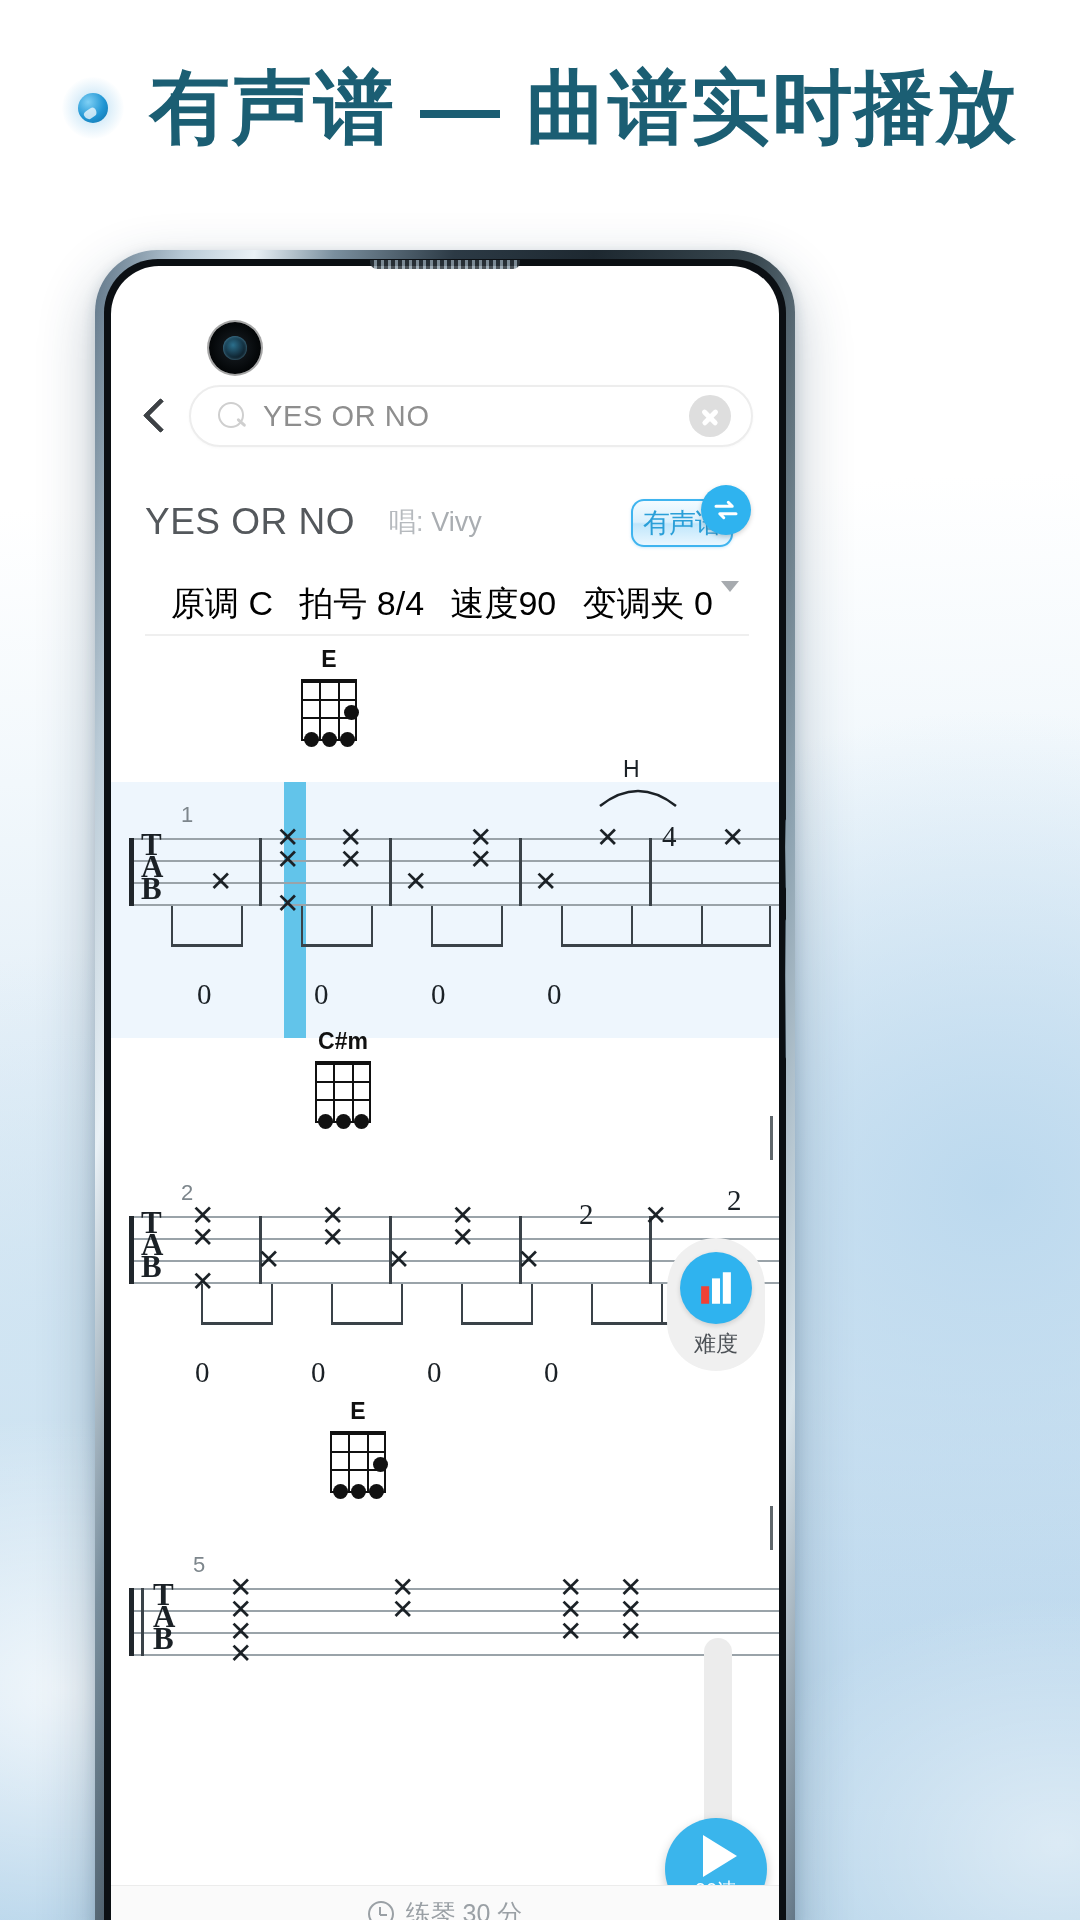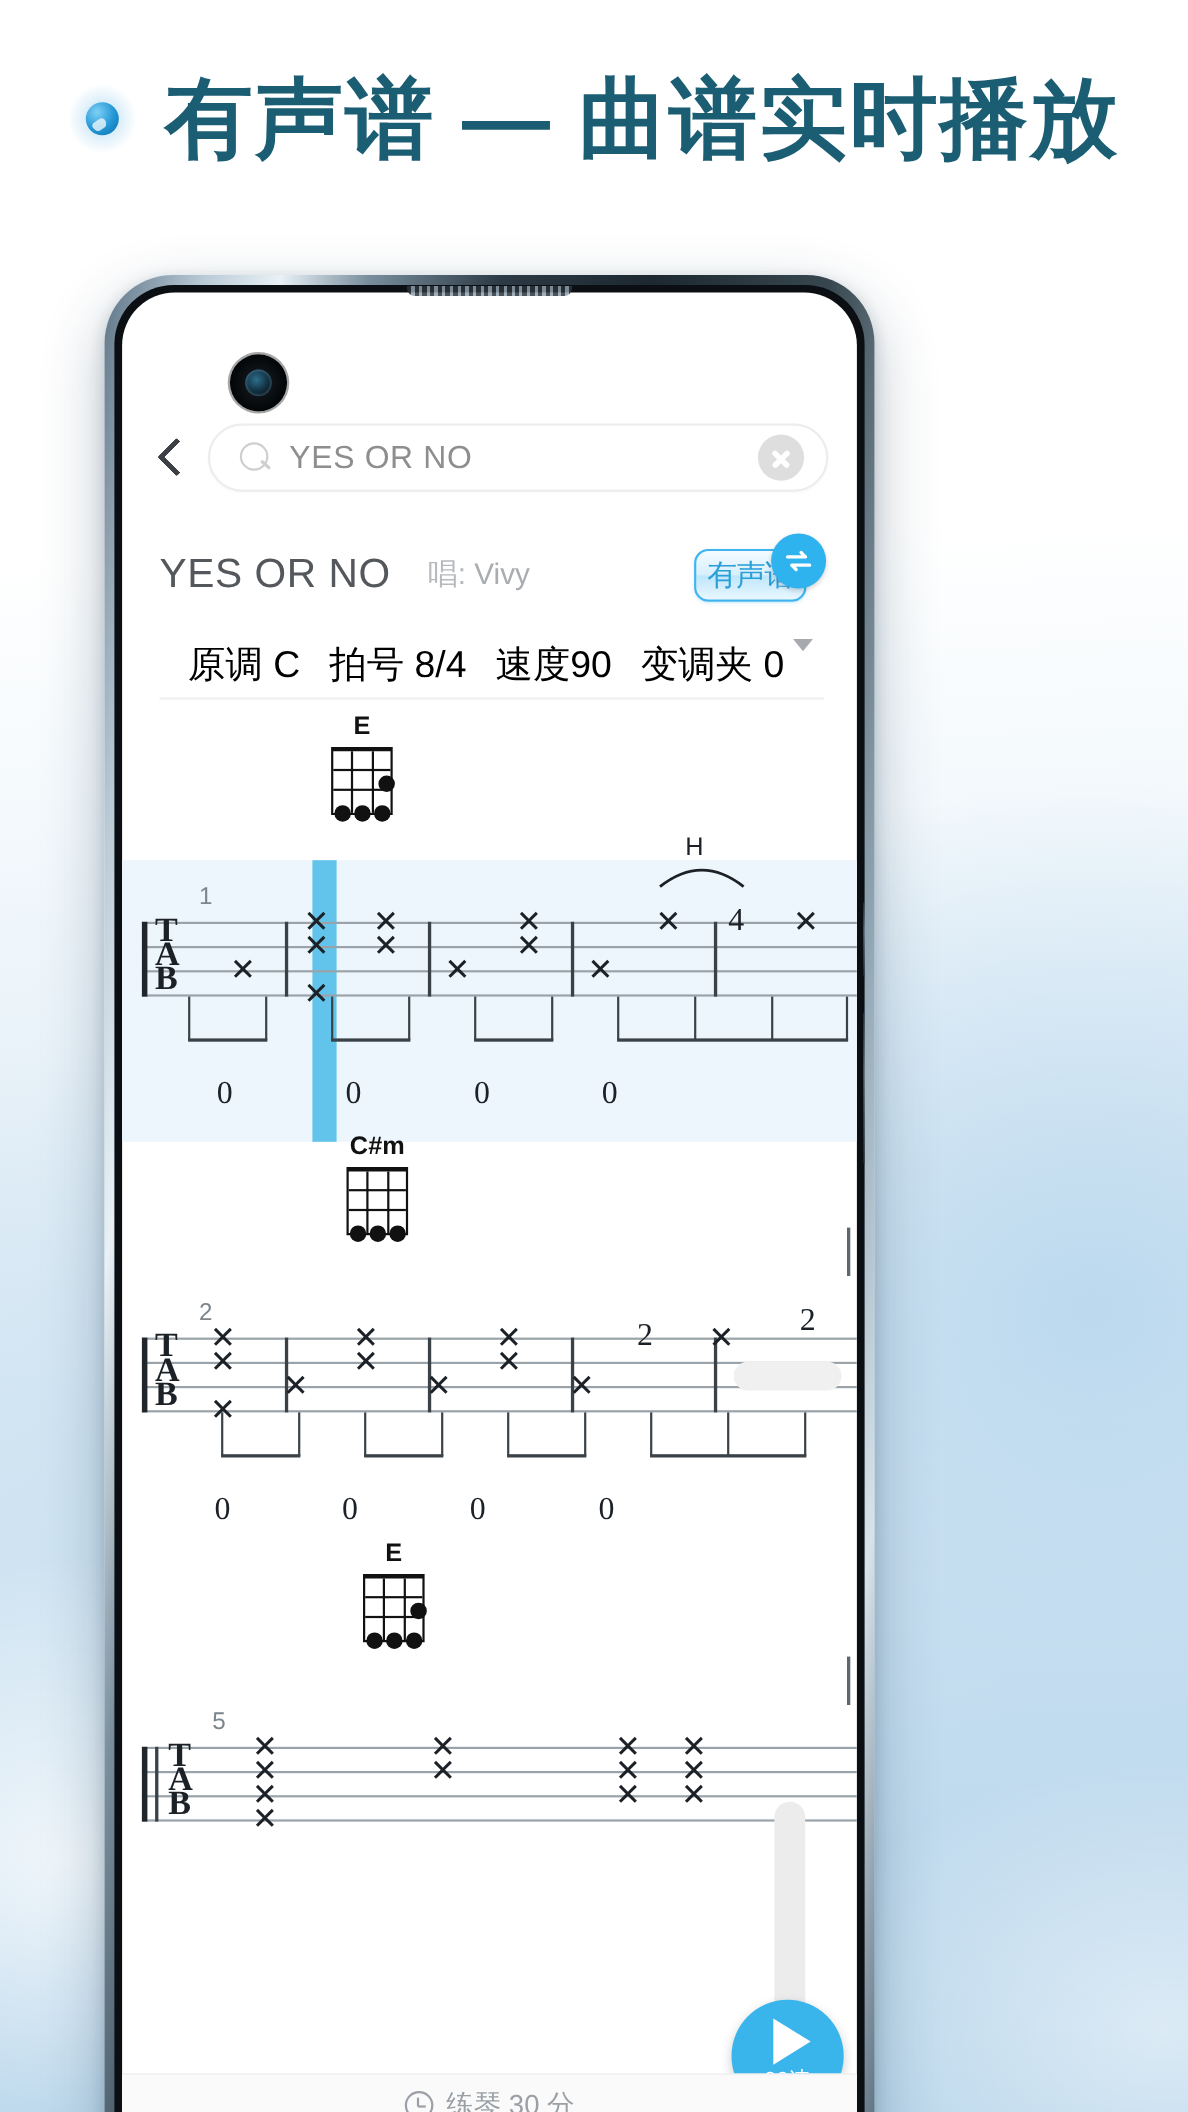--- a/index.html
+++ b/index.html
@@ -518,20 +518,30 @@
             <span class="xmark" style="left:262px;top:8px;">✕</span>
             <span class="xmark" style="left:430px;top:-14px;">✕</span>
             <span class="xmark" style="left:430px;top:8px;">✕</span>
             <span class="xmark" style="left:430px;top:30px;">✕</span>
             <span class="xmark" style="left:490px;top:-14px;">✕</span>
             <span class="xmark" style="left:490px;top:8px;">✕</span>
             <span class="xmark" style="left:490px;top:30px;">✕</span>
           </div>
 
           <div class="tools">
+            <div class="tool">
+              <span class="ic">
+                <svg viewBox="0 0 24 24">
+                    <rect x="3.5" y="11" width="4.6" height="10" fill="#ef4136"></rect>
+                    <rect x="9.7" y="6.5" width="4.6" height="14.5" fill="#fff"></rect>
+                    <rect x="15.9" y="3" width="4.6" height="18" fill="#fff"></rect>
+                  </svg>
+              </span>
+              <span class="tl">难度</span>
+            </div>
           </div>
 
           <div class="scroll-track"></div>
           <div class="play-fab">
             <span class="tri"></span>
             <span class="spd">90速</span>
           </div>
 
           <div class="edge-mark" style="top:478px;height:44px;"></div>
           <div class="edge-mark" style="top:868px;height:44px;"></div>

